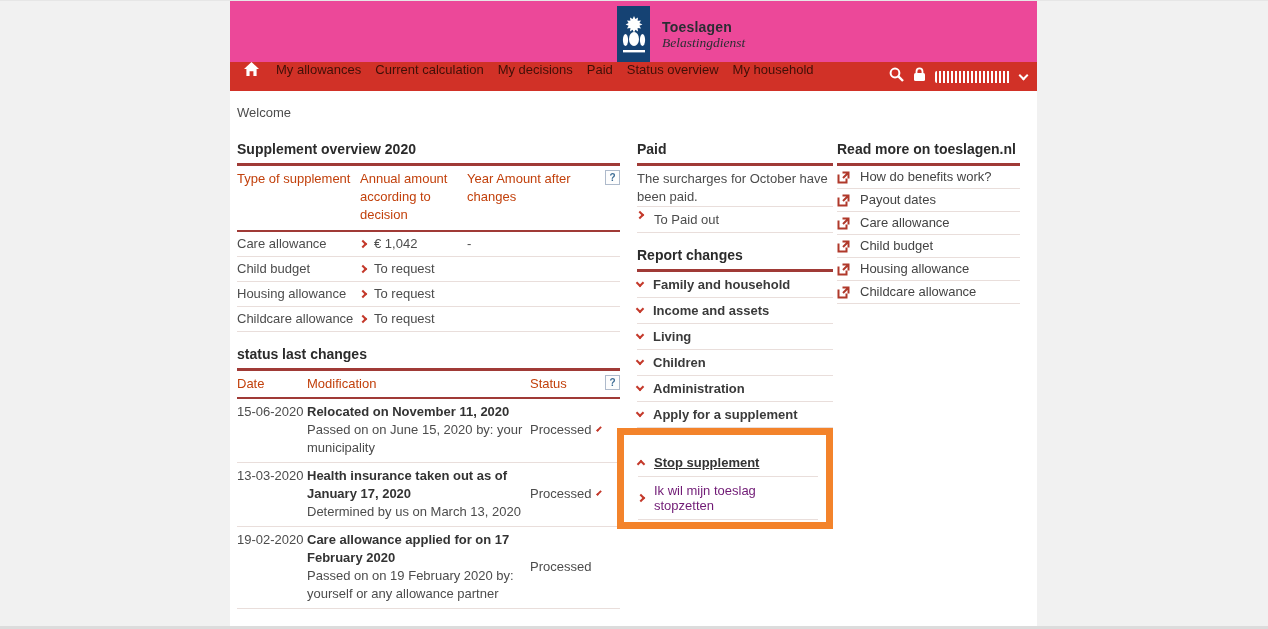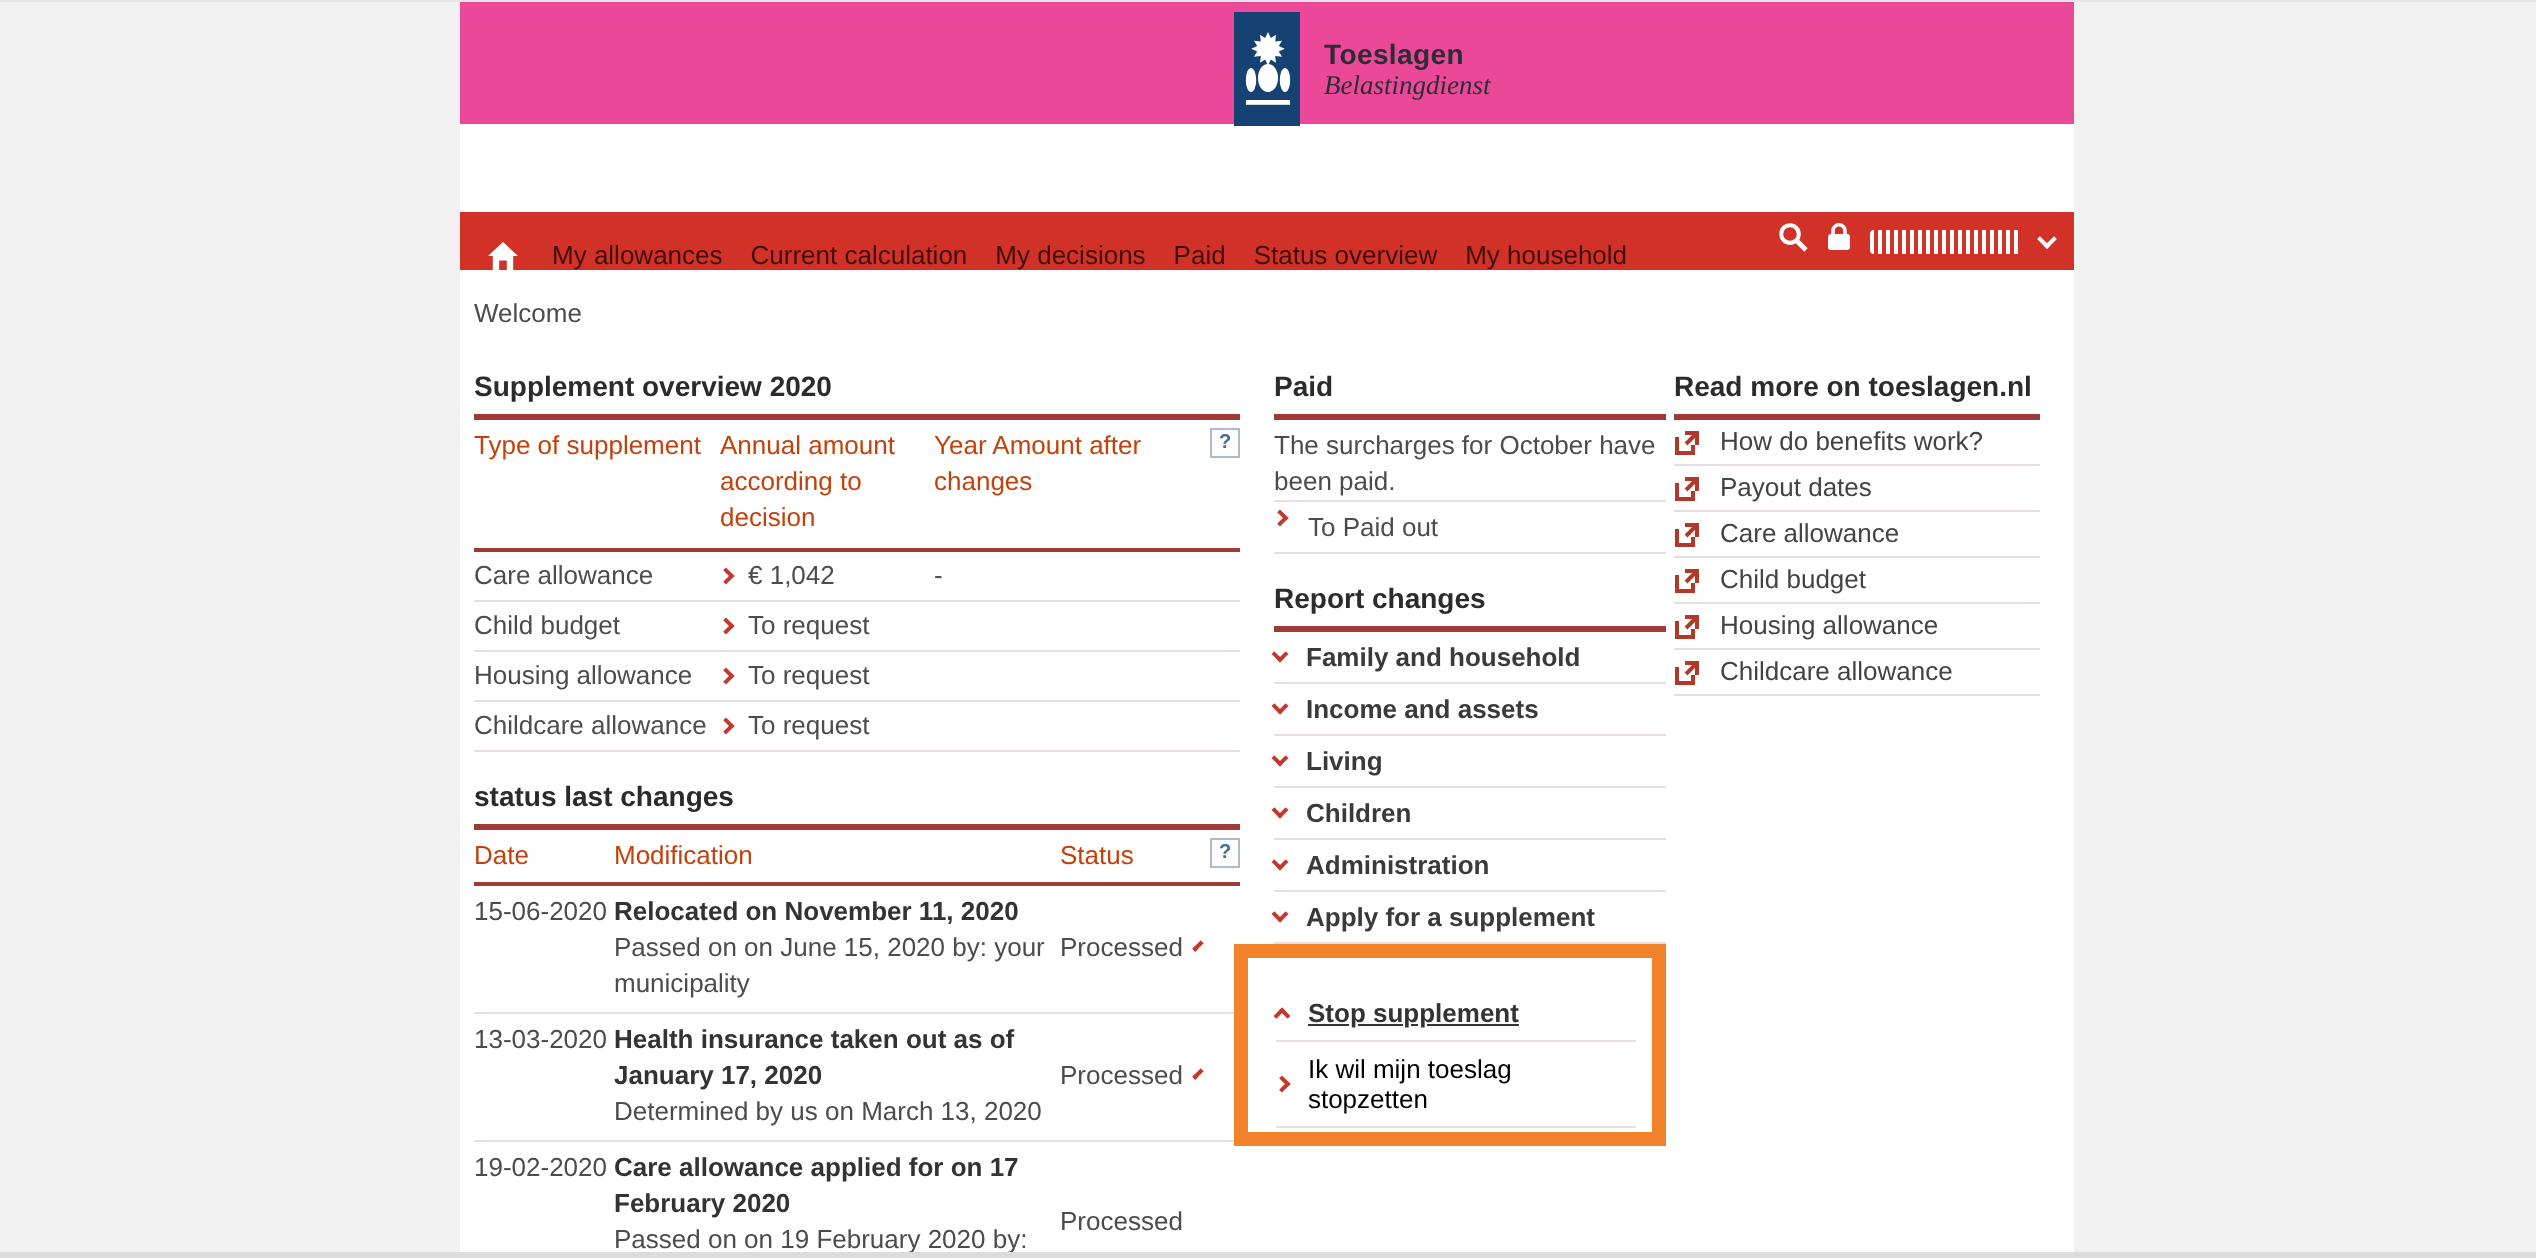--- a/index.html
+++ b/index.html
@@ -10,21 +10,21 @@
 
   
   .hdr { position:relative; height:61px; background:#ec4899; }
   .logo { position:absolute; left:387px; top:5px; display:flex; align-items:center; cursor:pointer; }
   .logo-rect { width:33px; height:57px; background:#154273; display:flex; align-items:center; justify-content:center; }
   .logo-text { margin-left:12px; }
   .logo-title { font-size:14px; color:#2a2d33; font-weight:bold; letter-spacing:.2px; }
   .logo-sub { font-family:"Liberation Serif","DejaVu Serif",serif; font-style:italic; font-size:13.5px; color:#2a2d33; }
 
   
-  .nav { position:relative; height:29px; background:#d13127; display:flex; align-items:flex-end; padding-left:14px;margin-top:44px; }
+  .nav { position:relative; height:29px; background:#d13127; display:flex; align-items:flex-start; padding-left:14px; }
   .nav-home { display:flex; align-items:center; margin-right:10px; cursor:pointer; }
   .nav-item { font-size:13px; color:#401008; padding:0 7px; cursor:pointer; white-space:nowrap; }
   .nav-right { position:absolute; right:10px; top:0; height:29px; display:flex; align-items:center; gap:9px; }
   .stripes { width:76px; height:12px; border-radius:2px;
     background:repeating-linear-gradient(90deg,#ffffff 0 2px, rgba(255,255,255,0) 2px 4px); }
   .chev { display:inline-block; width:6px; height:6px; border-right:2px solid #c4392b; border-bottom:2px solid #c4392b; }
   .chev.right { transform:rotate(-45deg); }
   .chev.down  { transform:rotate(45deg); margin-top:-3px; }
   .chev.up    { transform:rotate(-135deg); margin-top:3px; }
   .chev.white { border-color:#fff; width:7px; height:7px; }
@@ -70,21 +70,21 @@
   .link-row { margin-top:0; border-top:1px solid #e9dedb; border-bottom:1px solid #e9dedb;
     padding:5px 0; display:flex; align-items:flex-start; gap:11px; font-size:13px; color:#4c4c4c; cursor:pointer; }
   .rc-title { margin-top:14px; }
   .rc-item { display:flex; align-items:center; gap:10px; padding:4px 0; border-bottom:1px solid #e9dedb;
     font-size:13px; font-weight:bold; color:#3a3a3a; cursor:pointer; line-height:17px; }
   .orange-box { margin-left:-20px; width:216px; border:7px solid #f3832b; padding:14px 8px 2px 14px; background:#fff; }
   .stop-item { display:flex; align-items:center; gap:10px; padding:6px 0; border-bottom:1px solid #e9dedb;
     font-size:13px; font-weight:bold; color:#333; cursor:pointer; }
   .stop-item .lbl { text-decoration:underline; }
   .stop-link { display:flex; align-items:center; gap:10px; padding:6px 0; border-bottom:1px solid #e9dedb;
-    font-size:13px; color:#000000; cursor:pointer; }
+    font-size:13px; color:#701a75; cursor:pointer; }
 
   
   .rm-item { display:flex; align-items:center; gap:10px; padding:3px 0; border-bottom:1px solid #e9dedb;
     font-size:13px; color:#434343; cursor:pointer; line-height:16px; }
 
   .bottom-strip { position:absolute; left:0; bottom:0; width:1268px; height:3px; background:#dcdcdc; }
 </style>
 </head>
 <body>
 

